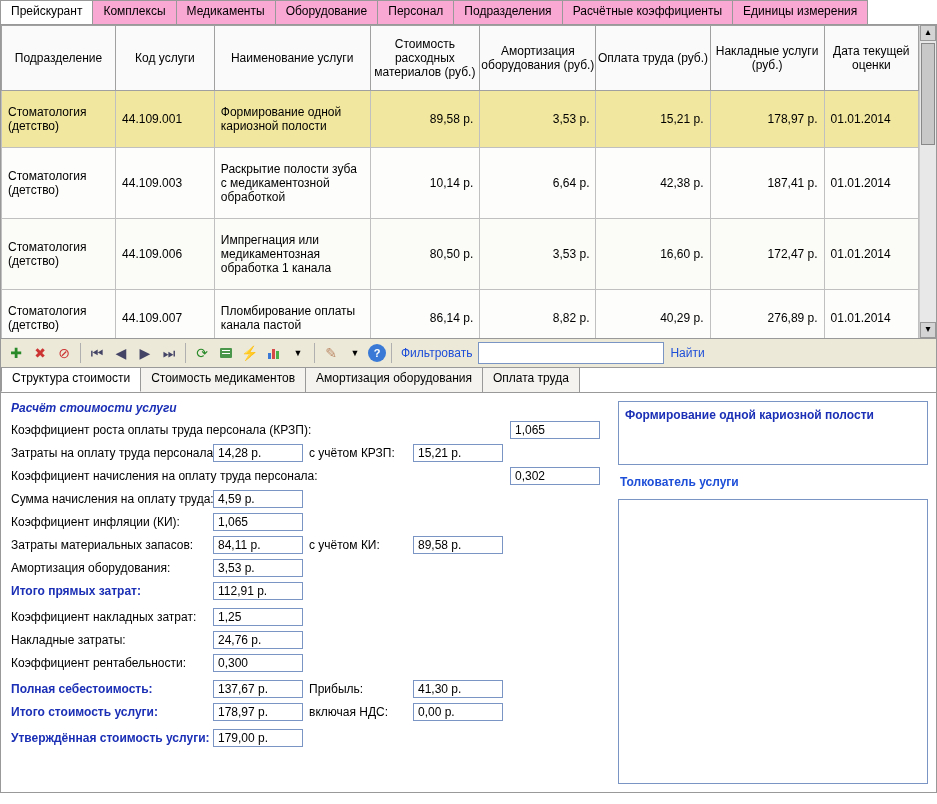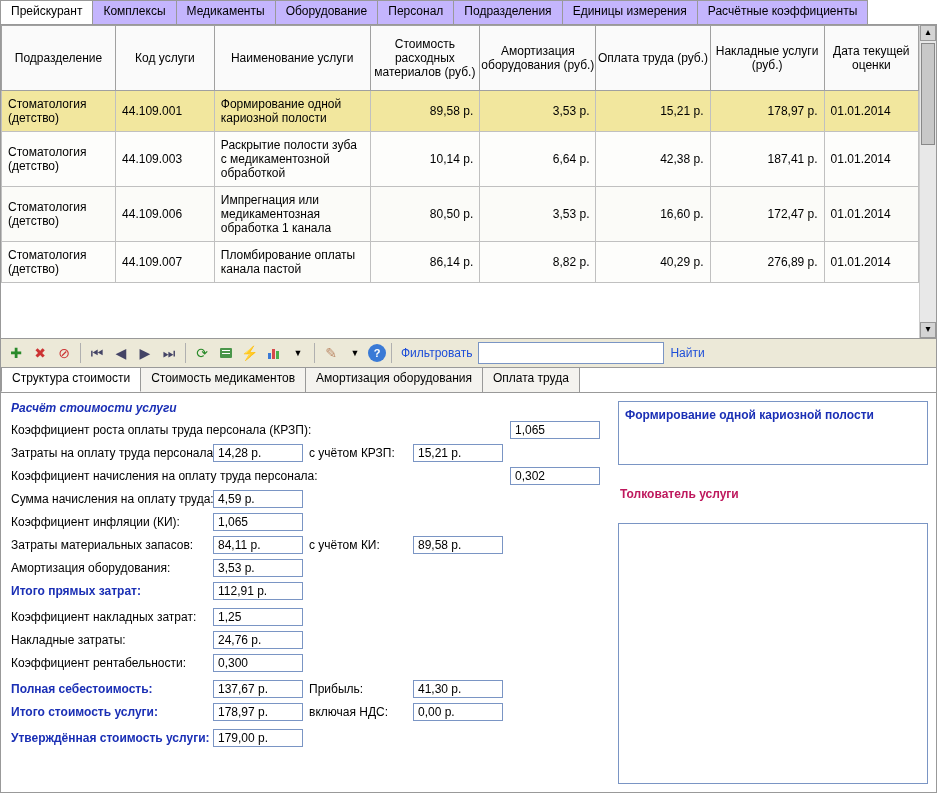--- a/index.html
+++ b/index.html
@@ -1,29 +1,29 @@
 <!DOCTYPE html>
 <html><head>
 <meta charset="utf-8">
 <style>
 html,body{margin:0;padding:0;font-family:Tahoma,Arial,sans-serif;font-size:12px;background:#fff;color:#000}
 .page{width:937px;height:804px;box-sizing:border-box;overflow:hidden;position:relative}
 .tabs{display:flex;border-bottom:1px solid #999;height:24px}
-.tab{border:1px solid #999;border-bottom:none;padding:3px 10px;background:#c4b5fd;margin-right:-1px;cursor:pointer;white-space:nowrap}
+.tab{border:1px solid #999;border-bottom:none;padding:3px 10px;background:#f9a8d4;margin-right:-1px;cursor:pointer;white-space:nowrap}
 .tab.active{background:#fff;position:relative;z-index:2;font-weight:normal}
 .grid-wrap{border:1px solid #999;border-top:none;height:313px;overflow:hidden;position:relative}
 .grid-inner{display:flex;height:100%}
 .grid-table-wrap{flex:1;overflow:hidden;position:relative}
 .scrollbar-v{width:16px;background:#e8e8e8;border-left:1px solid #ccc;position:relative}
 .scrollbar-v .up,.scrollbar-v .down{height:16px;background:#d4d4d4;border:1px solid #999;box-sizing:border-box;text-align:center;line-height:12px;font-size:10px;cursor:pointer}
 .scrollbar-v .down{position:absolute;bottom:0;left:0;right:0}
 .scrollbar-v .thumb{position:absolute;left:1px;right:1px;top:18px;height:100px;background:#c8c8c8;border:1px solid #888}
 table.grid{border-collapse:collapse;width:100%;table-layout:fixed}
 table.grid th{background:#fafafa;border:1px solid #a0a0a0;padding:4px 1px;font-weight:normal;text-align:center;height:56px;vertical-align:middle}
-table.grid td{border:1px solid #c0c0c0;padding:6px 6px;vertical-align:middle;background:#fbfbf8}
+table.grid td{border:1px solid #c0c0c0;padding:14px 6px;vertical-align:middle;background:#fbfbf8}
 table.grid tr.sel td{background:#f2e79e}
 table.grid tr:nth-child(even) td{background:#fdfdfb}
 table.grid tr.sel:nth-child(even) td{background:#f2e79e}
 .r{text-align:right}
 .toolbar{background:#ece9d8;border:1px solid #999;border-top:none;height:28px;display:flex;align-items:center;padding:0 4px;gap:2px}
 .tb-btn{width:20px;height:20px;display:flex;align-items:center;justify-content:center;border:1px solid transparent;border-radius:2px;cursor:pointer;font-size:14px;line-height:1}
 .sep{width:1px;height:20px;background:#b0b0b0;margin:0 3px}
 .filter-lbl{color:#1d4ed8;margin:0 4px}
 .filter-input{height:18px;width:180px;border:1px solid #7a95c4;background:#fff}
 .subtabs{display:flex;border:1px solid #999;border-top:none;border-bottom:1px solid #999;height:24px;position:relative;z-index:1}
@@ -33,37 +33,37 @@
 .detail-panel{display:flex;border:1px solid #999;border-top:none;height:400px;box-sizing:border-box}
 .detail-left{flex:1;padding:8px 10px;overflow:hidden}
 .detail-right{width:310px;padding:8px 8px;display:flex;flex-direction:column;gap:6px}
 .section-title{color:#1a2fb5;font-weight:bold;font-style:italic;margin-bottom:6px}
 .field-row{display:flex;align-items:center;margin-bottom:5px;gap:6px}
 .field-lbl{white-space:nowrap}
 .field-lbl.bold{font-weight:bold;color:#1a2fb5}
 .field-input{border:1px solid #7a95c4;background:#fff;height:18px;padding:1px 4px;box-sizing:border-box;font-family:inherit;font-size:12px}
 .w90{width:90px}
 .name-box{border:1px solid #7a95c4;padding:6px;color:#1a2fb5;font-weight:bold;height:50px}
-.interp-title{color:#be185d;font-weight:bold;margin:16px 2px}
+.interp-title{color:#1d4ed8;font-weight:bold;margin:4px 2px}
 .interp-box{border:1px solid #7a95c4;flex:1;padding:4px}
 svg.icon{width:16px;height:16px}
 </style>
 </head>
 <body>
 <div class="page">
 
 <div class="tabs" id="main-tabs">
       <div class="tab active">Прейскурант</div>
       <div class="tab">Комплексы</div>
       <div class="tab">Медикаменты</div>
       <div class="tab">Оборудование</div>
       <div class="tab">Персонал</div>
       <div class="tab">Подразделения</div>
+      <div class="tab">Расчётные коэффициенты</div>
       <div class="tab">Единицы измерения</div>
-      <div class="tab">Расчётные коэффициенты</div>
     </div>
 
 <div class="grid-wrap">
   <div class="grid-inner">
     <div class="grid-table-wrap">
       <table class="grid">
         <colgroup>
               <col style="width:104px">
               <col style="width:90px">
               <col style="width:142px">

